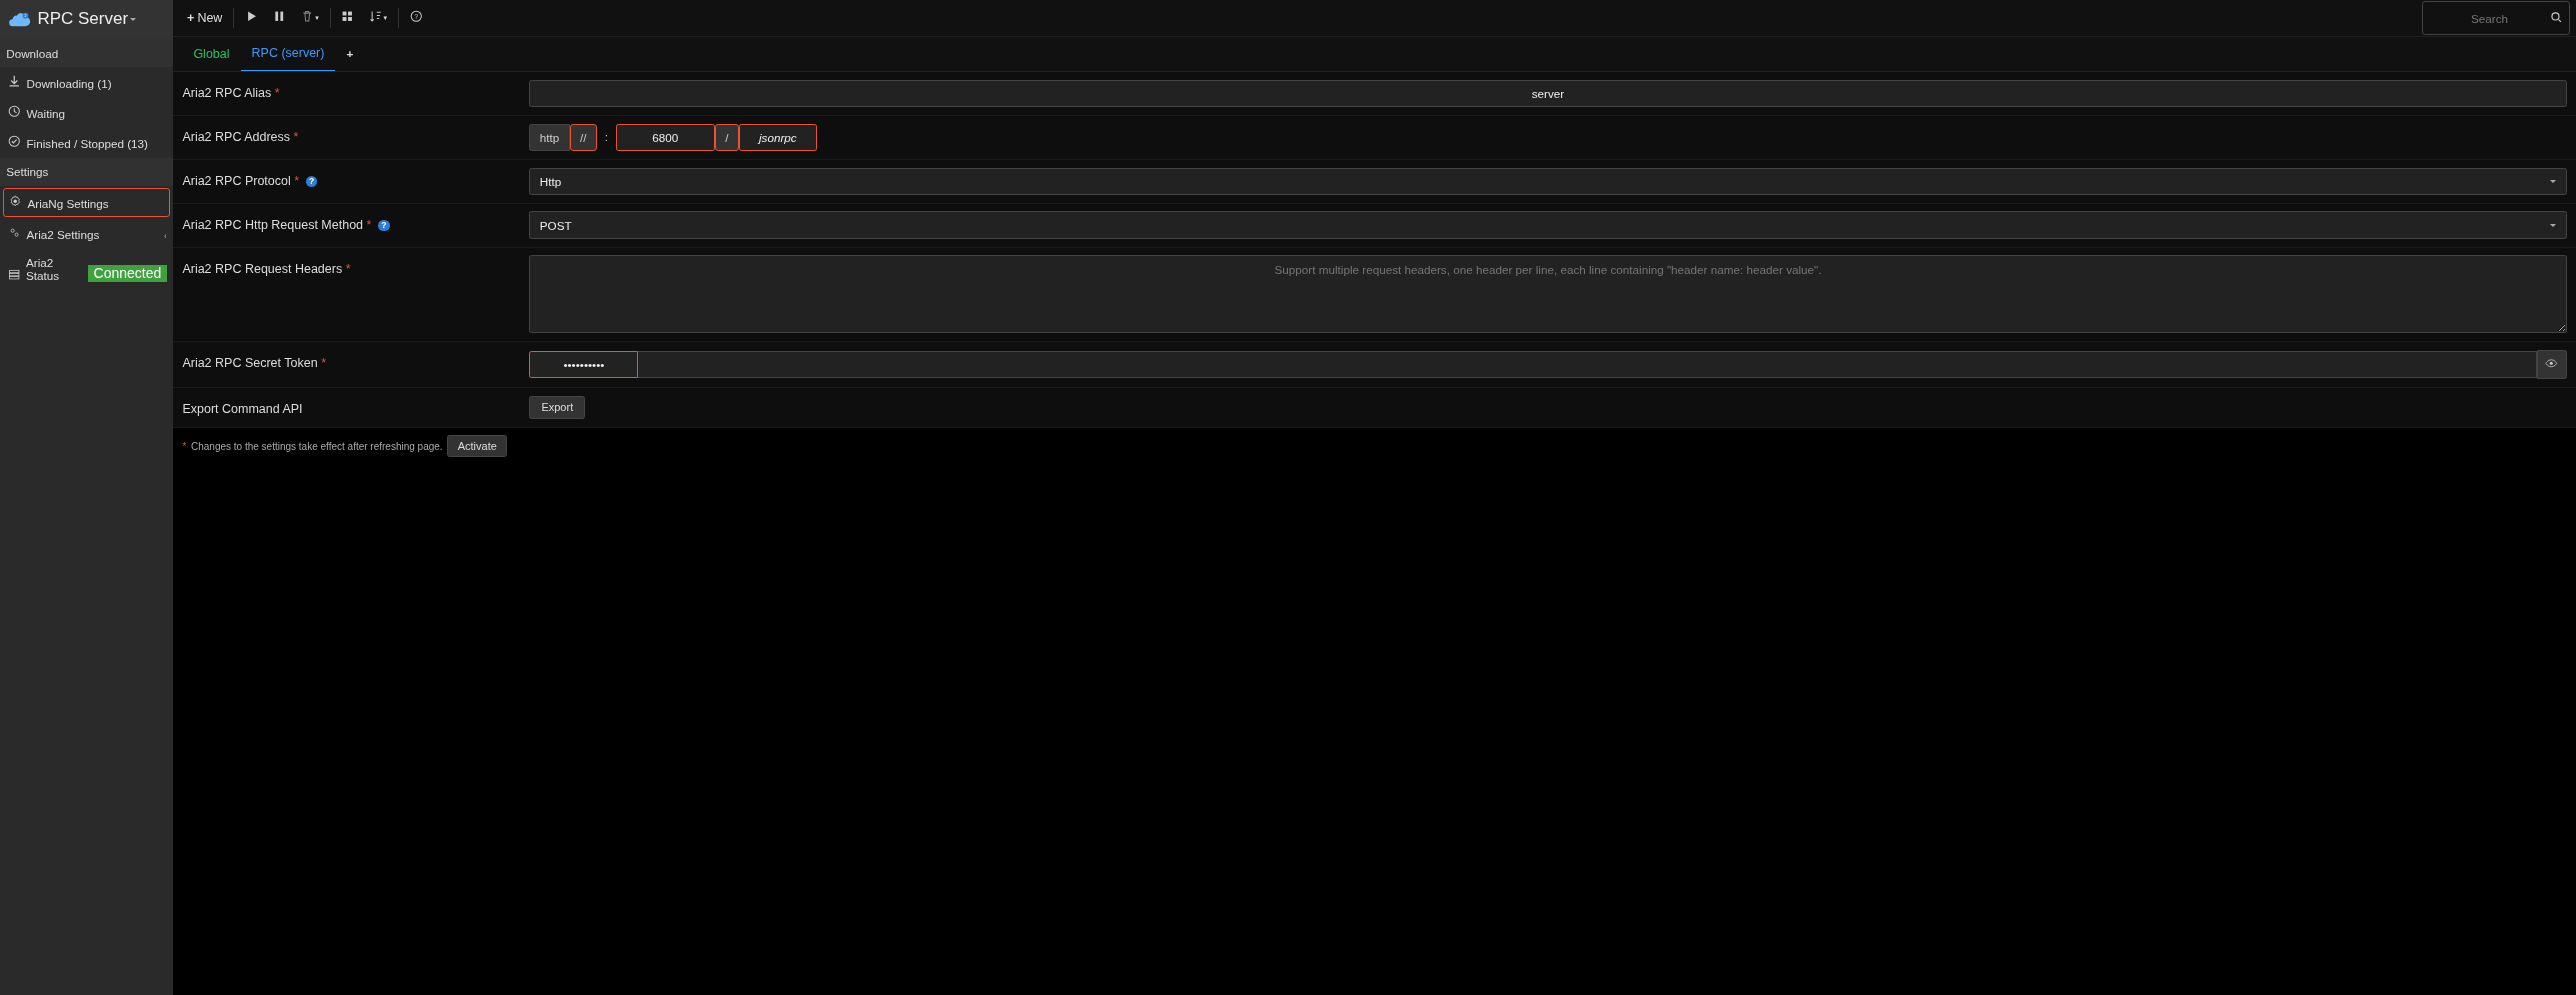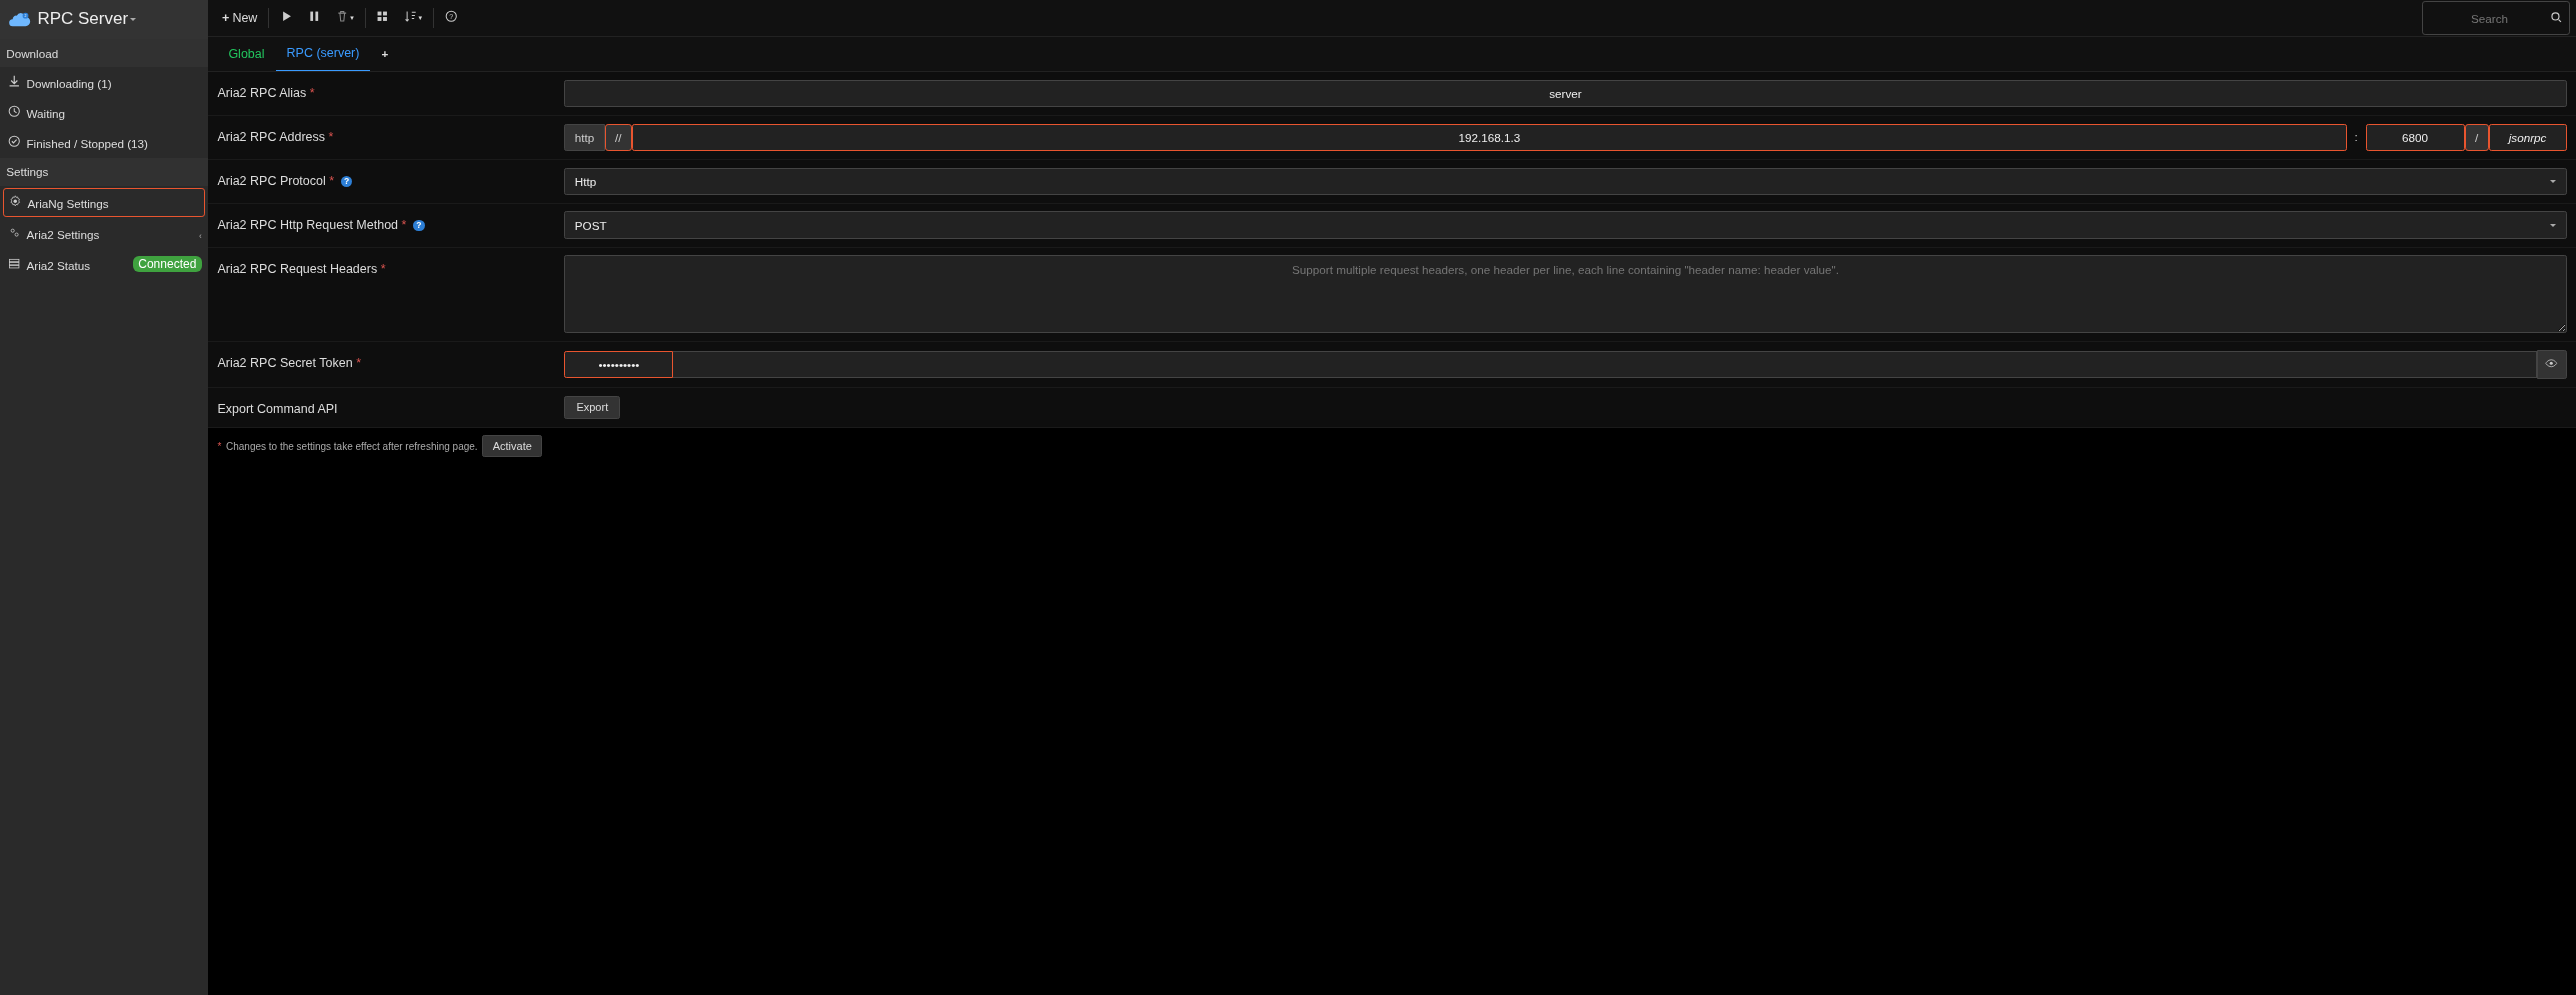--- a/index.html
+++ b/index.html
@@ -5,21 +5,21 @@
 * { box-sizing: border-box; margin: 0; padding: 0; }
 body {
   font-family: -apple-system, BlinkMacSystemFont, "Segoe UI", Helvetica, Arial, sans-serif;
   background: #000;
   color: #ccc;
   font-size: 11.7px;
   overflow-x: hidden;
 }
 .app { display: flex; min-height: 100vh; }
 .sidebar {
-  width: 208px;
+  width: 173px;
   background: #2a2a2a;
   flex-shrink: 0;
 }
 .sidebar-header {
   display: flex;
   align-items: center;
   padding: 9.4px 7.8px;
   background: #333;
 }
 .logo-icon {
@@ -66,23 +66,23 @@
   padding: 6.2px 3.1px;
 }
 .nav-item .chevron {
   margin-left: auto;
   font-size: 8.6px;
   color: #aaa;
 }
 .badge-connected {
   background: #3fa23f;
   color: #fff;
-  font-size: 12px;
+  font-size: 14px;
   padding: 0.8px 5.5px;
-  border-radius: 6px;
+  border-radius: 0;
   margin-left: auto;
 }
 .main { flex: 1; display: flex; flex-direction: column; background: #000; }
 .topbar {
   display: flex;
   align-items: center;
   background: #111;
   border-bottom: 0.8px solid #222;
   height: 37px;
   padding: 0 6.2px;
@@ -433,21 +433,20 @@
       </div>
 
       <div class="form-row">
         <div class="form-label">
           <span>Aria2 RPC Address</span> <span class="req">*</span>
         </div>
         <div class="form-control-wrap">
           <div class="addr-group">
             <span class="addon">http</span>
             <span class="addon hl-box" style="border-left:1.6px solid #e9552f">//</span>
-            <input type="text" class="hl-box" style="flex: 1 1 0%; border-left: none;" value="192.168.1.3">
             <span class="sep-colon">:</span>
             <input type="text" class="hl-box" style="width: 99px;" value="6800">
             <span class="addon hl-box" style="border-left:none;border-right:1.6px solid #e9552f">/</span>
             <input type="text" class="hl-box" style="width: 78px; border-left: none; font-style: italic;" value="jsonrpc">
           </div>
         </div>
       </div>
 
       <div class="form-row">
         <div class="form-label">

